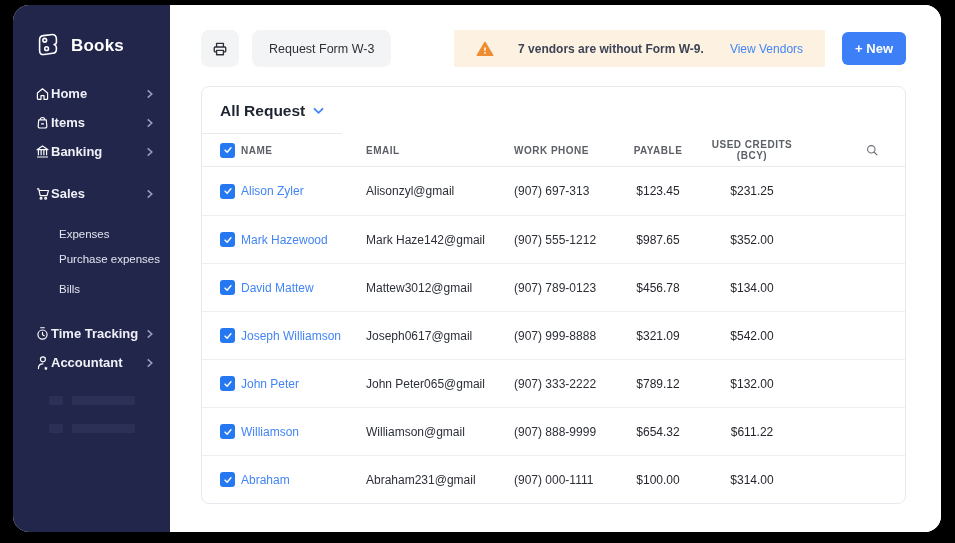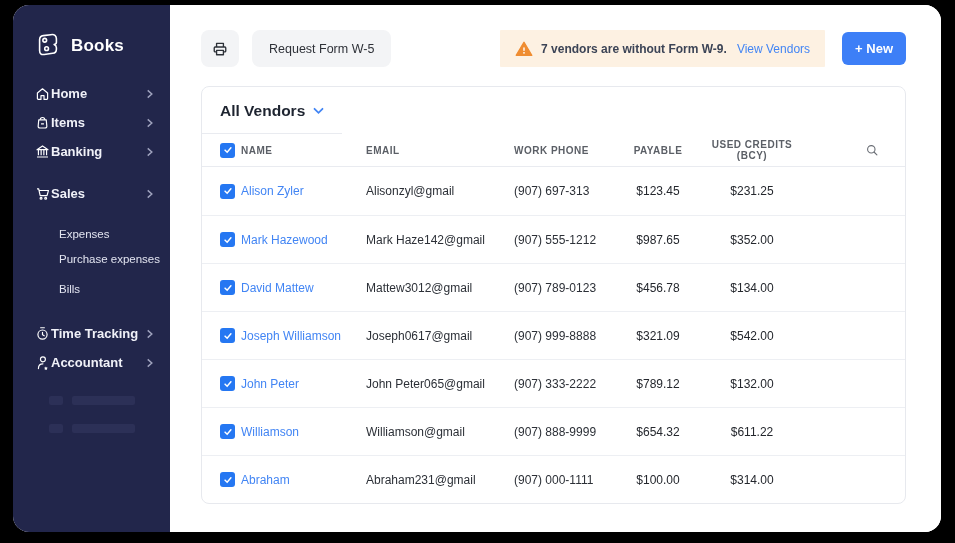--- a/index.html
+++ b/index.html
@@ -47,21 +47,21 @@
   
   .main { flex:1; background:#fff; padding:25px 35px 0 31px; }
 
   .toolbar { display:flex; align-items:center; }
   .icon-btn { width:38px; height:37px; border:none; background:#f3f4f6; border-radius:8px;
               display:flex; align-items:center; justify-content:center; cursor:pointer; }
   .w9-btn { margin-left:13px; height:37px; padding:0 17px; border:none; background:#f3f4f6;
             border-radius:8px; font-size:12.5px; font-weight:500; color:#2e3138;
             font-family:inherit; cursor:pointer; }
   .alert { margin-left:auto; margin-right:17px; height:37px; background:#fdf1e2;
-           border-radius:1px; display:flex; align-items:center; gap:8px; padding:0 15px; }
+           border-radius:1px; display:flex; align-items:center; gap:24px; padding:0 22px; }
   .alert-text { font-size:12px; font-weight:600; color:#3c4456; }
   .alert-link { font-size:12px; font-weight:500; color:#4285f4; margin-left:2px;
                 text-decoration:none; cursor:pointer; }
   .new-btn { height:33px; padding:0 13px; border:none; border-radius:6px; background:#3d7ff7;
              color:#fff; font-size:13px; font-weight:600; font-family:inherit; cursor:pointer; }
 
   
   .card { margin-top:19px; border:1px solid #e7e9ee; border-radius:8px; background:#fff;
           overflow:hidden; }
   .card-header { padding:15px 18px 13px; display:flex; align-items:center; gap:8px;
@@ -206,38 +206,38 @@
   <main class="main">
 
     <div class="toolbar">
       <button class="icon-btn">
         <svg width="18" height="18" viewBox="0 0 20 20" fill="none" stroke="#2d3138" stroke-width="1.5" stroke-linejoin="round">
           <path d="M6.2 7.8V3.8h7.6v4"></path>
           <path d="M6.2 13.2H4.6a1 1 0 0 1-1-1V8.8a1 1 0 0 1 1-1h10.8a1 1 0 0 1 1 1v3.4a1 1 0 0 1-1 1h-1.6"></path>
           <rect x="6.2" y="11.6" width="7.6" height="4.8"></rect>
         </svg>
       </button>
-      <button class="w9-btn">Request Form W-5</button>
+      <button class="w9-btn">Request Form W-3</button>
 
       <div class="alert">
         <svg width="18" height="18" viewBox="0 0 20 20">
           <path d="M10 2.6 18.6 17H1.4z" fill="#ef8d32" stroke="#ef8d32" stroke-width="1.6" stroke-linejoin="round"></path>
           <rect x="9.2" y="8" width="1.6" height="4.2" rx="0.8" fill="#fff"></rect>
           <circle cx="10" cy="14.3" r="1" fill="#fff"></circle>
         </svg>
         <span class="alert-text">7 vendors are without Form W-9.</span>
         <a class="alert-link">View Vendors</a>
       </div>
 
       <button class="new-btn">+ New</button>
     </div>
 
     <section class="card">
       <div class="card-header">
-        <span class="filter-label">All Vendors</span>
+        <span class="filter-label">All Request</span>
         <svg width="11" height="8" viewBox="0 0 11 8" fill="none" stroke="#4285f4" stroke-width="1.8" stroke-linecap="round">
             <path d="M1.5 1.8 5.5 5.8l4-4"></path>
           </svg>
       </div>
 
       <div class="trow thead">
         <span class="checkbox">
           <svg width="10" height="10" viewBox="0 0 12 12">
               <path d="M2.5 6.2 5 8.6 9.5 3.4" stroke="#fff" stroke-width="1.8" fill="none" stroke-linecap="round"></path>
             </svg>

